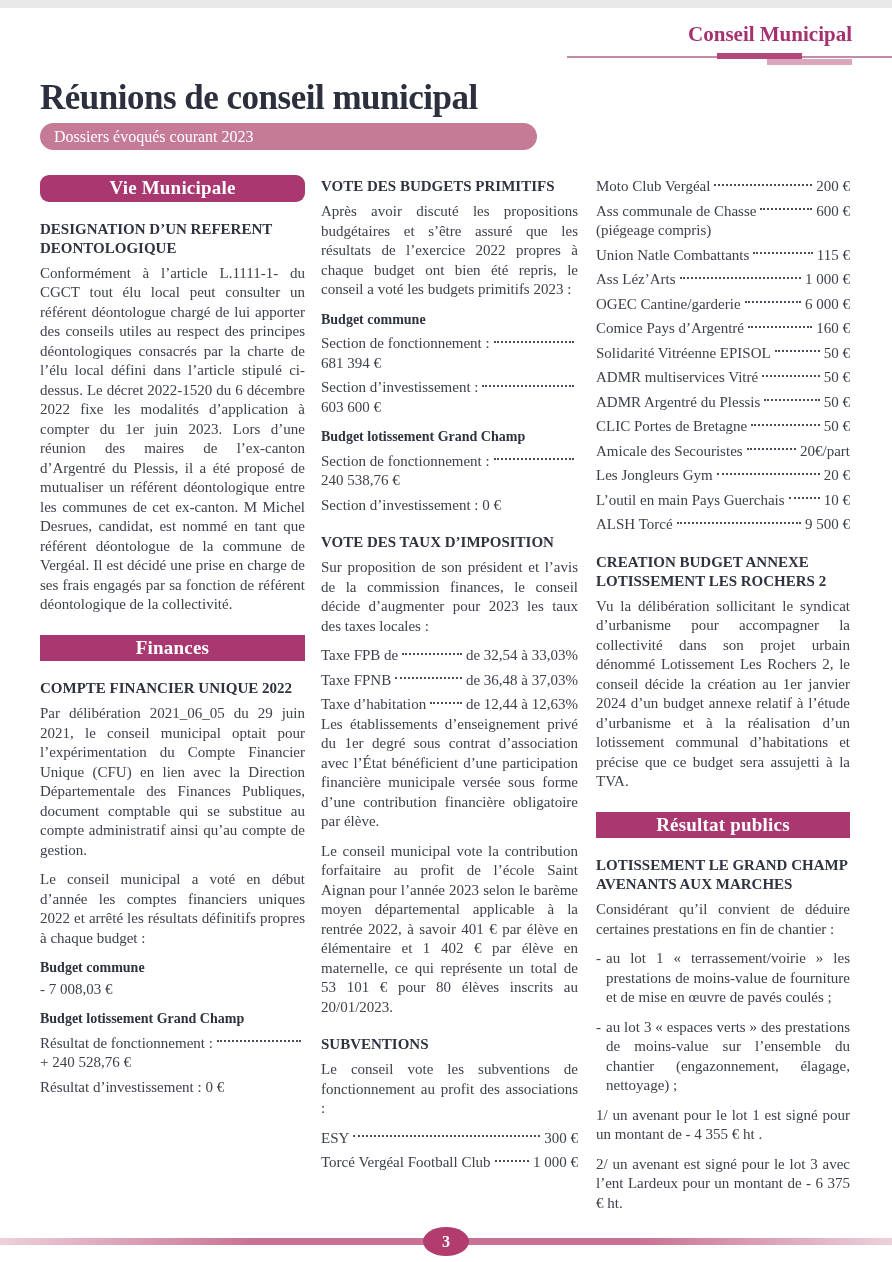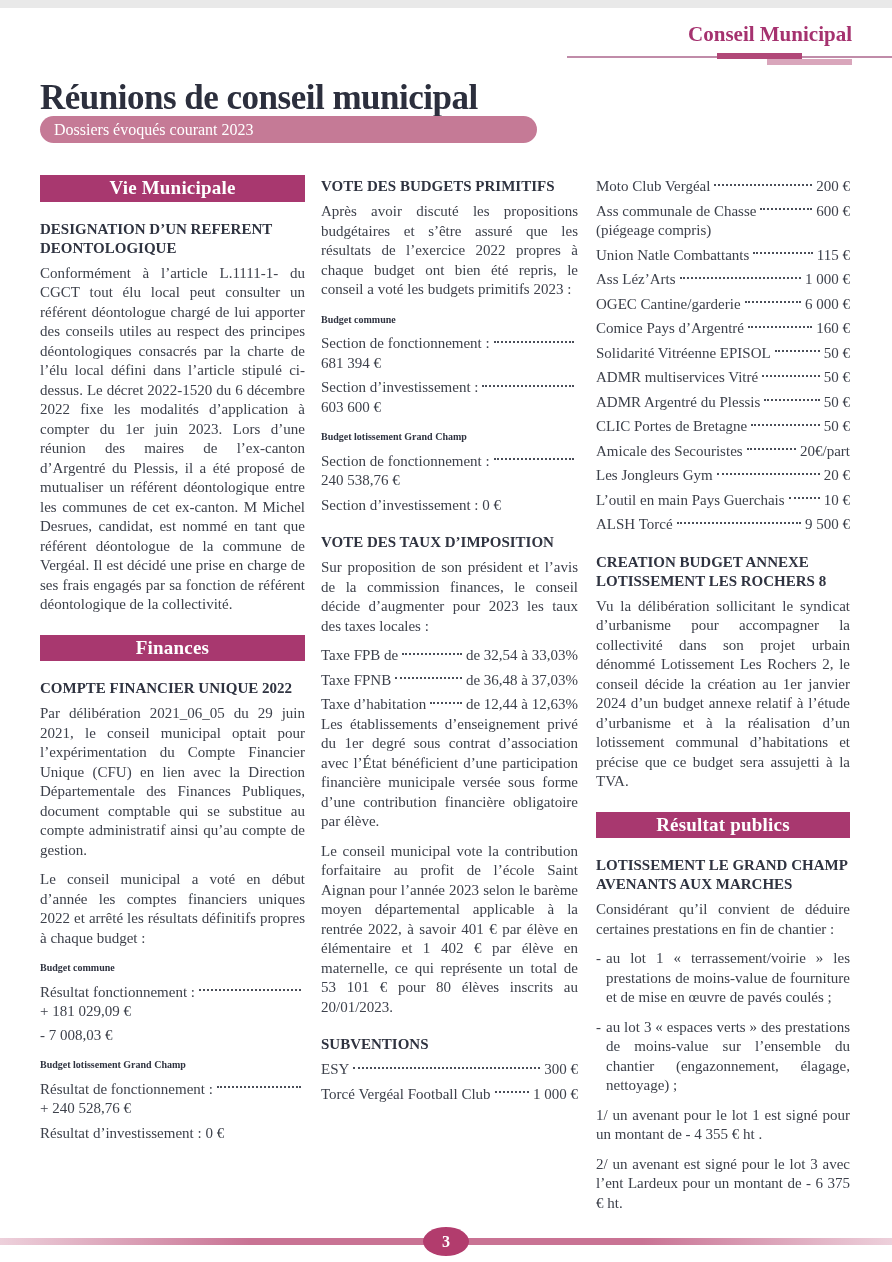--- a/index.html
+++ b/index.html
@@ -15,42 +15,42 @@
     font-size:21px; font-weight:bold; color:#a5326f;
   }
   .header-rule { position:absolute; top:48px; left:567px; right:0; height:1.5px; background:#c08ca9; }
   .header-accent-dark { position:absolute; top:45px; left:717px; width:85px; height:6px; background:#b14878; }
   .header-accent-light { position:absolute; top:51px; left:767px; width:85px; height:6px; background:#d9a6bb; }
   .page-title {
     position:absolute; top:70px; left:40px;
     font-size:35px; font-weight:bold; letter-spacing:-0.5px; color:#2c2f3d;
   }
   .subtitle-pill {
-    position:absolute; top:108px; left:40px; width:483px; height:27px;
+    position:absolute; top:115px; left:40px; width:483px; height:27px;
     background:#c57a96; border-radius:14px;
     color:#ffffff; font-size:16px; line-height:27px; padding-left:14px;
   }
   
   .col { position:absolute; top:167px; font-size:15px; line-height:19.5px; }
   .col1 { left:40px;  width:265px; }
   .col2 { left:321px; width:257px; top:169px; }
   .col3 { left:596px; width:254px; top:169px; }
-  .col > :first-child { margin-top:0; }
+  .col > :first-child { margin-top:0;border-radius:9px; }
 
   .banner {
     background:#a8386f; color:#ffffff; text-align:center;
     font-size:19px; font-weight:bold; letter-spacing:0.2px;
     padding:3px 0 4px; margin:20px 0 14px;
   }
   .h3 {
     font-weight:bold; font-size:15px; color:#2f3340;
     margin:18px 0 6px; line-height:19px;
   }
   .p { margin:0 0 10px; text-align:justify; }
-  .sub { font-weight:bold; color:#2f3340; font-size:10px; margin:10px 0 2px; }
+  .sub { font-weight:bold; color:#2f3340; font-size:14px; margin:10px 0 2px; }
 
   .dotrow { display:flex; align-items:center; margin-top:5px; }
   .dotrow .lbl { white-space:nowrap; }
   .dotrow .lead {
     flex:1 1 8px; min-width:8px; height:0;
     border-bottom:2px dotted #4a4e58; margin:0 4px 4px;
   }
   .dotrow .amt { white-space:nowrap; }
   .ledger { margin-bottom:4px; }
   .ledger .val { margin:0 0 3px; }
@@ -93,27 +93,20 @@
     <p class="p">Conformément à l’article L.1111-1- du CGCT tout élu local peut consulter un référent déontologue chargé de lui apporter des conseils utiles au respect des principes déontologiques consacrés par la charte de l’élu local défini dans l’article stipulé ci-dessus. Le décret 2022-1520 du 6 décembre 2022 fixe les modalités d’application à compter du 1er juin 2023. Lors d’une réunion des maires de l’ex-canton d’Argentré du Plessis, il a été proposé de mutualiser un référent déontologique entre les communes de cet ex-canton. M Michel Desrues, candidat, est nommé en tant que référent déontologue de la commune de Vergéal. Il est décidé une prise en charge de ses frais engagés par sa fonction de référent déontologique de la collectivité.</p>
 
     <div class="banner">Finances</div>
 
     <div class="h3">COMPTE FINANCIER UNIQUE 2022</div>
     <p class="p">Par délibération 2021_06_05 du 29 juin 2021, le conseil municipal optait pour l’expérimentation du Compte Financier Unique (CFU) en lien avec la Direction Départementale des Finances Publiques, document comptable qui se substitue au compte administratif ainsi qu’au compte de gestion.</p>
     <p class="p">Le conseil municipal a voté en début d’année les comptes financiers uniques 2022 et arrêté les résultats définitifs propres à chaque budget :</p>
 
     <div class="sub">Budget commune</div>
     <div class="ledger">
-      <div class="dotrow">
-          <span class="lbl">Résultat fonctionnement :</span>
-          <span class="lead"></span>
-        </div>
-      <div class="val">+ 181 029,09 €</div>
-    </div>
-    <div class="ledger">
       <div class="val">- 7 008,03 €</div>
     </div>
 
     <div class="sub">Budget lotissement Grand Champ</div>
     <div class="ledger">
       <div class="dotrow">
           <span class="lbl">Résultat de fonctionnement :</span>
           <span class="lead"></span>
         </div>
       <div class="val">+ 240 528,76 €</div>
@@ -167,20 +160,21 @@
     <div class="dotrow">
         <span class="lbl">Taxe d’habitation</span>
         <span class="lead"></span>
         <span class="amt">de 12,44 à 12,63%</span>
       </div>
 
     <p class="p">Les établissements d’enseignement privé du 1er degré sous contrat d’association avec l’État bénéficient d’une participation financière municipale versée sous forme d’une contribution financière obligatoire par élève.</p>
     <p class="p">Le conseil municipal vote la contribution forfaitaire au profit de l’école Saint Aignan pour l’année 2023 selon le barème moyen départemental applicable à la rentrée 2022, à savoir 401 € par élève en élémentaire et 1 402 € par élève en maternelle, ce qui représente un total de 53 101 € pour 80 élèves inscrits au 20/01/2023.</p>
 
     <div class="h3">SUBVENTIONS</div>
+    <p class="p">Le conseil vote les subventions de fonctionnement au profit des associations :</p>
     <div class="dotrow">
         <span class="lbl">ESY</span>
         <span class="lead"></span>
         <span class="amt">300 €</span>
       </div>
     <div class="dotrow">
         <span class="lbl">Torcé Vergéal Football Club</span>
         <span class="lead"></span>
         <span class="amt">1 000 €</span>
       </div>
@@ -254,21 +248,21 @@
         <span class="lbl">L’outil en main Pays Guerchais</span>
         <span class="lead"></span>
         <span class="amt">10 €</span>
       </div>
     <div class="dotrow">
         <span class="lbl">ALSH Torcé</span>
         <span class="lead"></span>
         <span class="amt">9 500 €</span>
       </div>
 
-    <div class="h3">CREATION BUDGET ANNEXE LOTISSEMENT LES ROCHERS 8</div>
+    <div class="h3">CREATION BUDGET ANNEXE LOTISSEMENT LES ROCHERS 2</div>
     <p class="p">Vu la délibération sollicitant le syndicat d’urbanisme pour accompagner la collectivité dans son projet urbain dénommé Lotissement Les Rochers 2, le conseil décide la création au 1er janvier 2024 d’un budget annexe relatif à l’étude d’urbanisme et à la réalisation d’un lotissement communal d’habitations et précise que ce budget sera assujetti à la TVA.</p>
 
     <div class="banner">Résultat publics</div>
 
     <div class="h3">LOTISSEMENT LE GRAND CHAMP AVENANTS AUX MARCHES</div>
     <p class="p">Considérant qu’il convient de déduire certaines prestations en fin de chantier :</p>
     <div class="bullet">
       <span class="marker">-</span>
       <span class="btxt">au lot 1 « terrassement/voirie » les prestations de moins-value de fourniture et de mise en œuvre de pavés coulés ;</span>
     </div>

